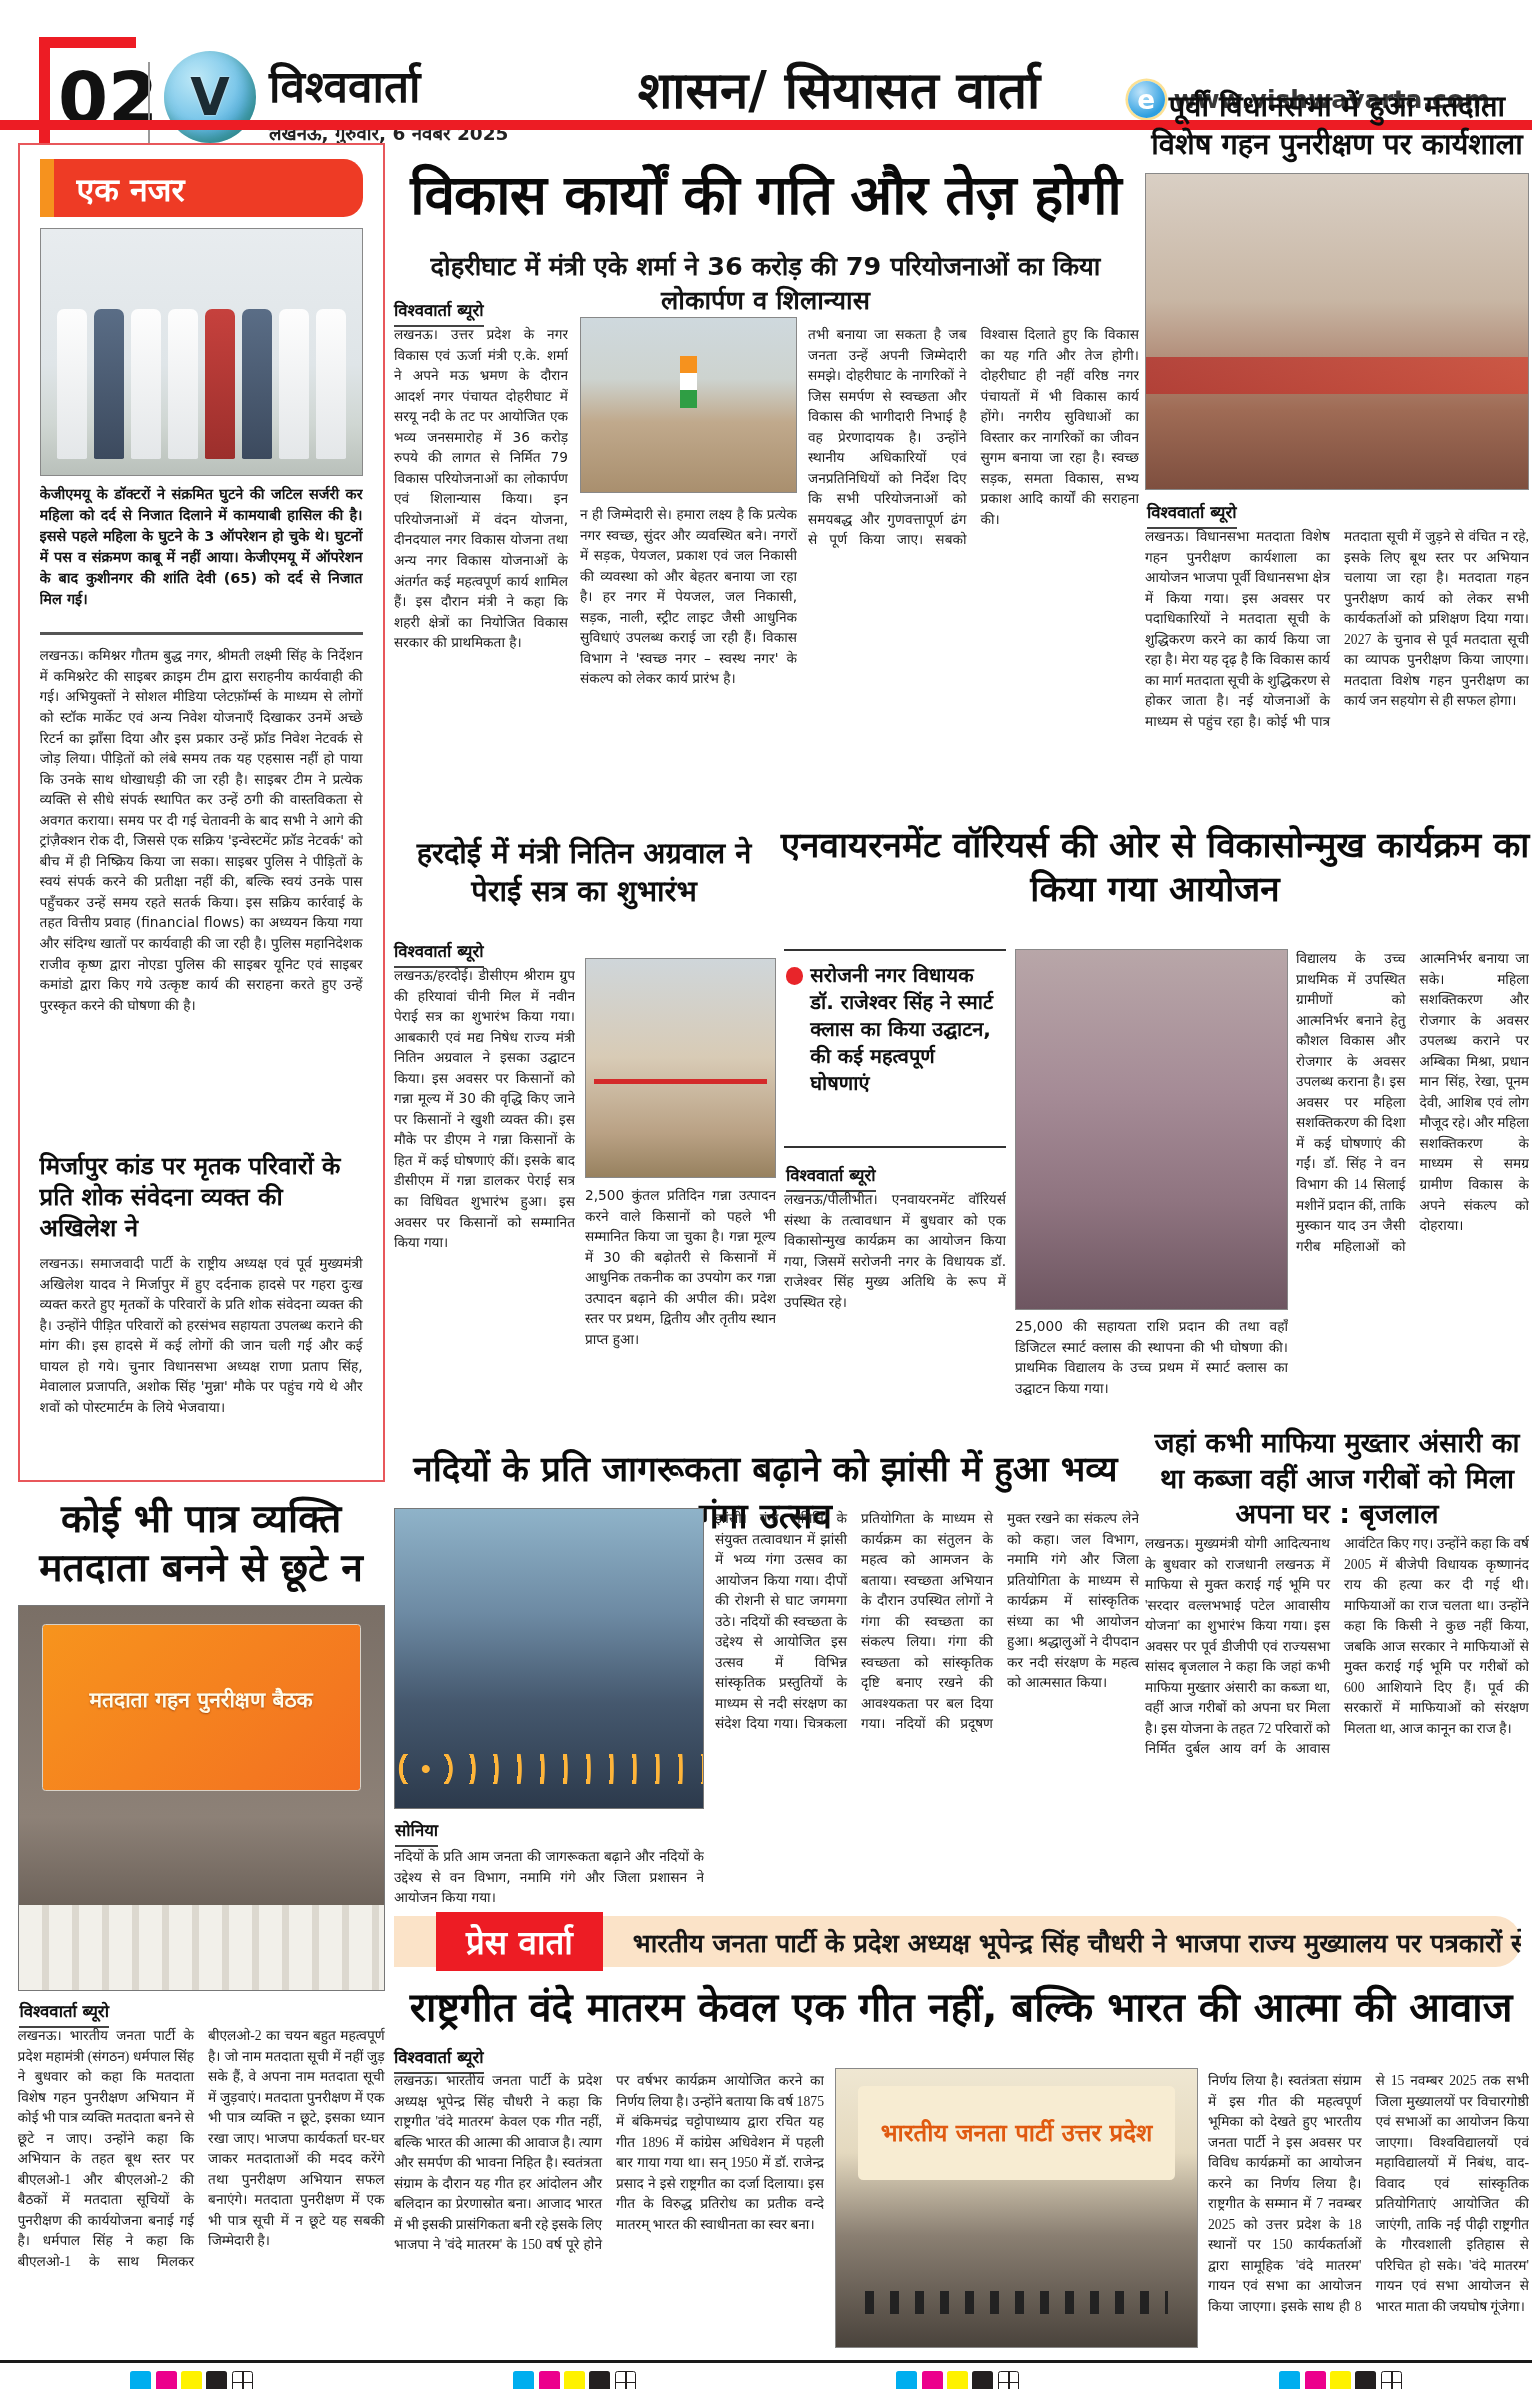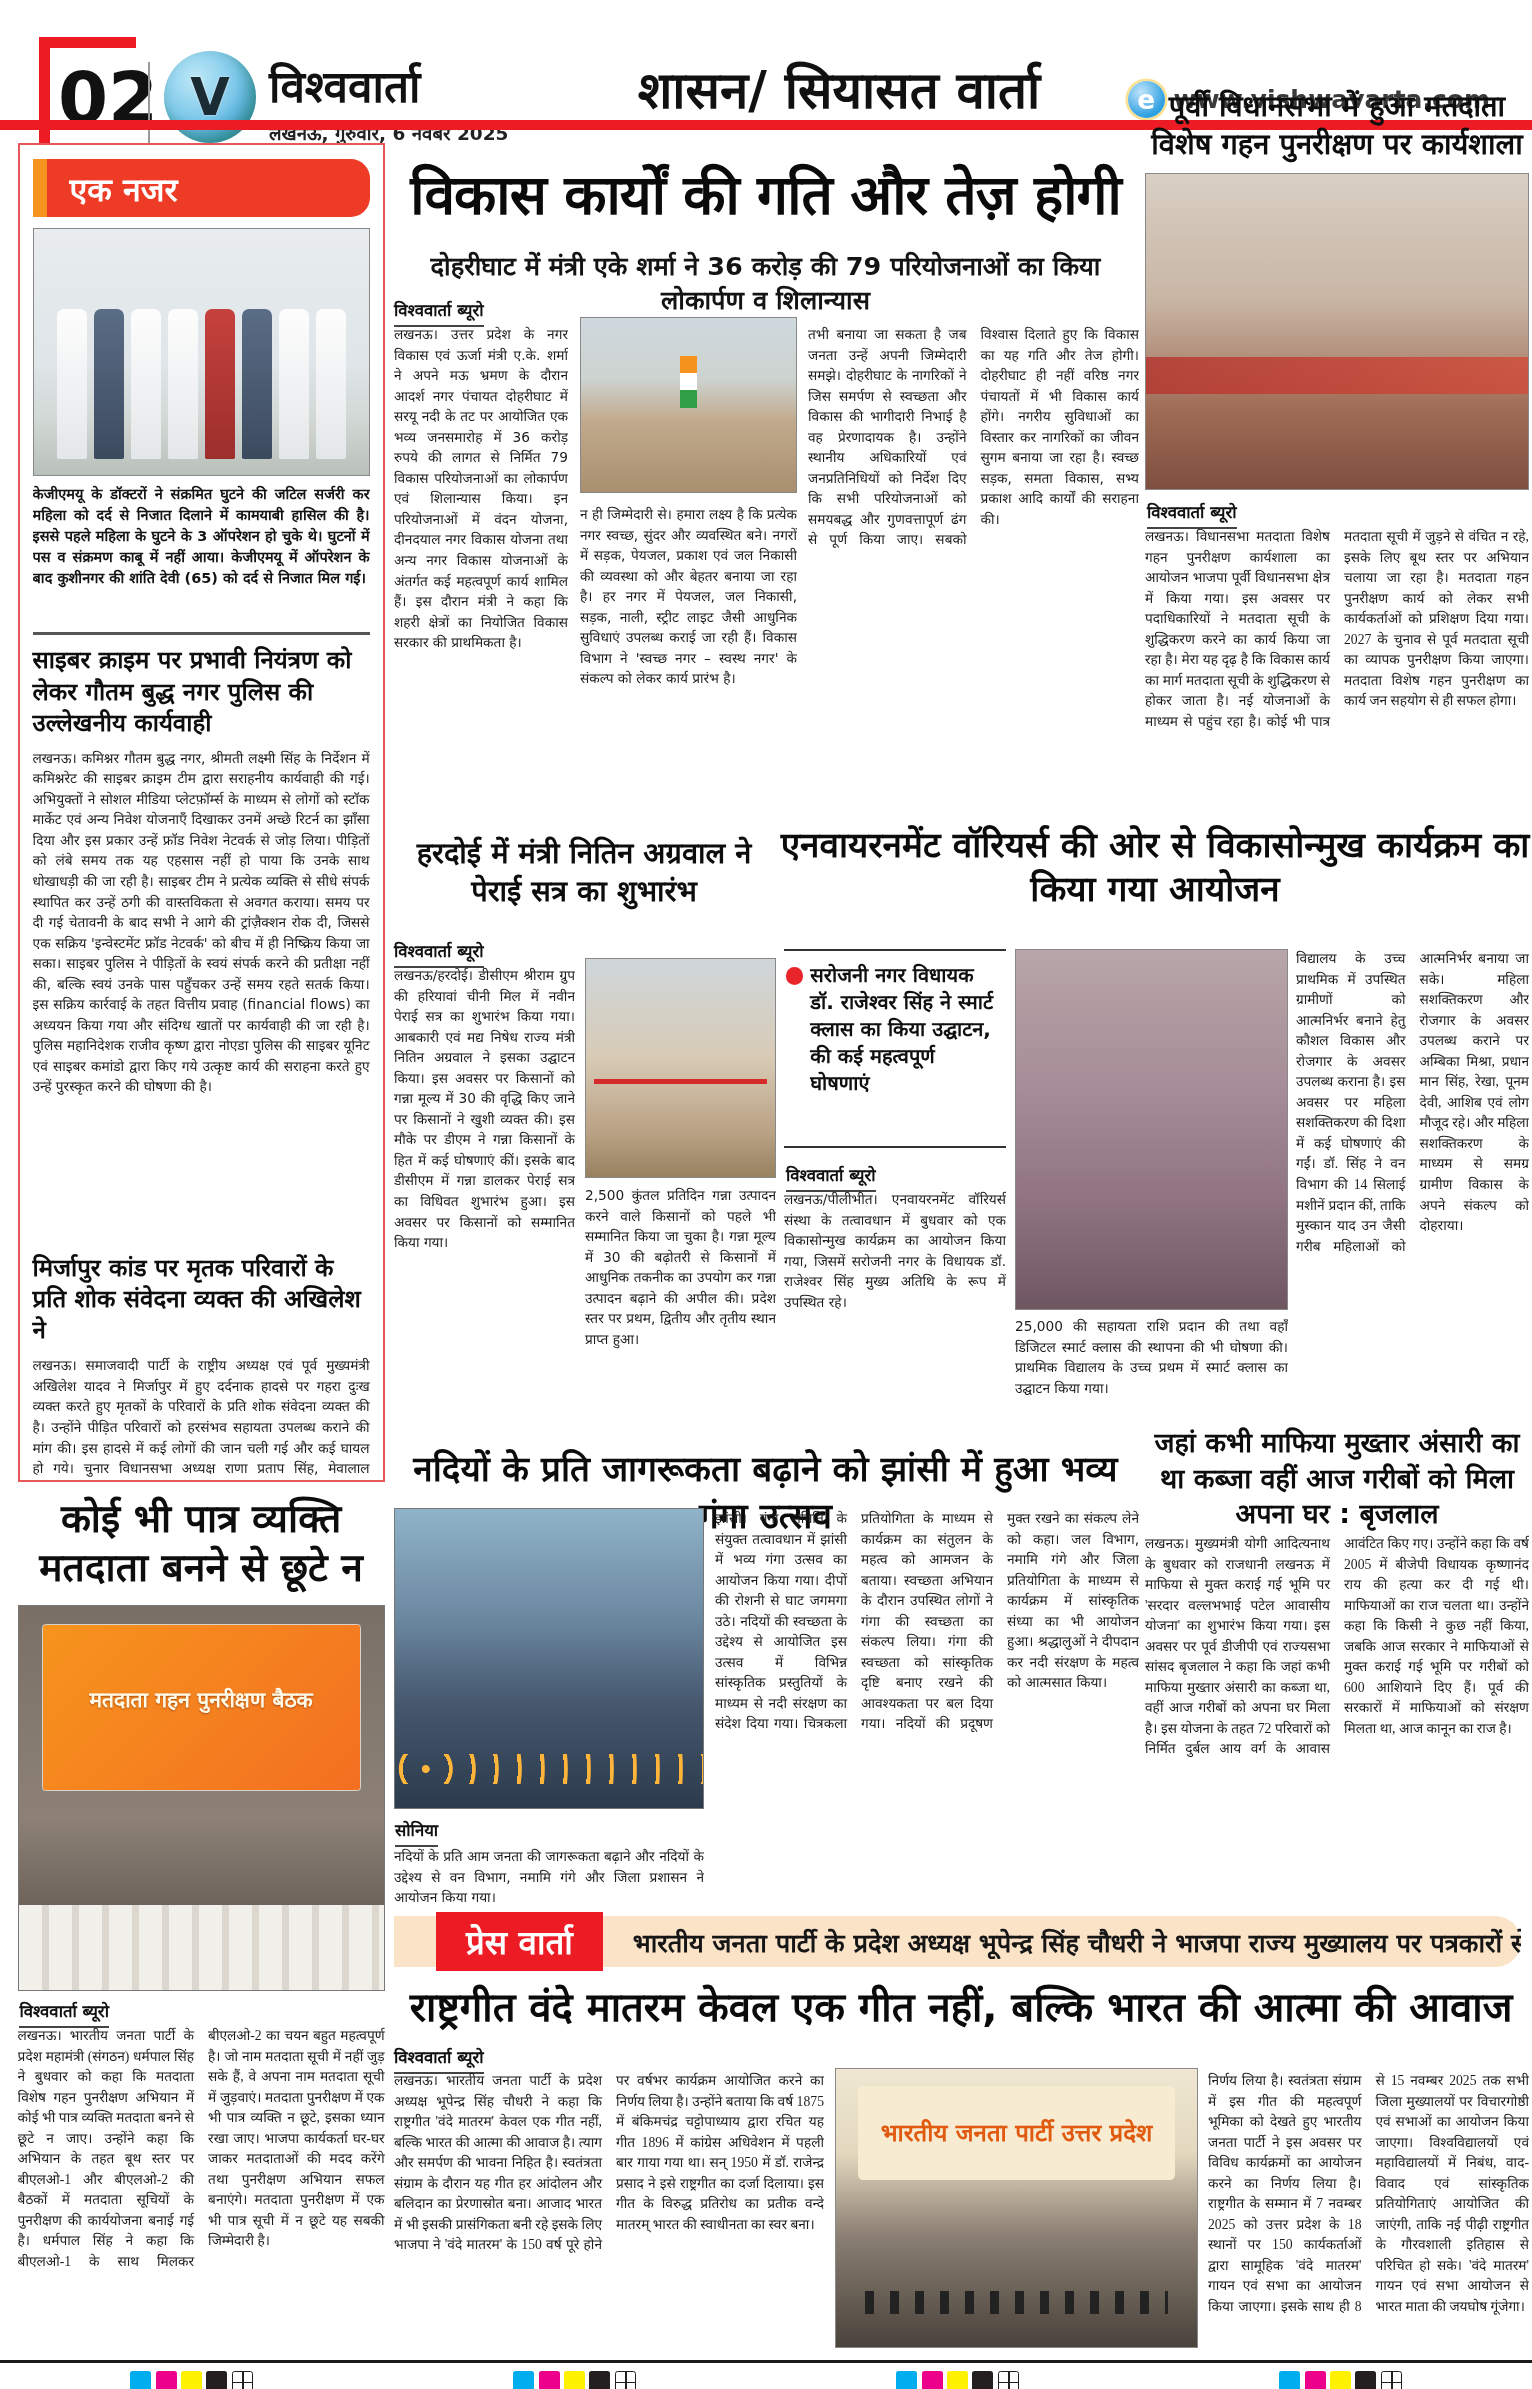--- a/index.html
+++ b/index.html
@@ -29,21 +29,21 @@
   
   .byline { display:inline-block; font-size:16.7px; font-weight:bold; color:#111;
     border-bottom:2.6px solid #444; padding-bottom:4px; }
   .bodytxt { font-size:13.7px; line-height:1.5; text-align:justify; color:#1c1c1c; overflow:hidden; }
   .c2 { column-count:2; column-gap:14px;font-family:Liberation Serif, serif; }
   .c3 { column-count:3; column-gap:14px; }
   .photo { background:linear-gradient(180deg,#d9d5cb 0%, #c4bfb2 60%, #9d968a 100%); position:relative; overflow:hidden; }
 
   
   .ek-box { position:absolute; left:17.6px; top:143px; width:367px; height:1339px;
-    border:2.6px solid #e8575b; background:#fff; padding:14px 13px; overflow:hidden; }
+    border:2.6px solid #e8575b; background:#fff; padding:14px 20px; overflow:hidden; }
   .ek-banner { position:relative; height:58px; margin-bottom:10.6px; }
   .ek-banner .tab { position:absolute; left:0; top:0; width:14px; height:58px; background:#f6921e; }
   .ek-banner .bar { position:absolute; left:14px; top:0; right:0; height:58px; background:#ee3b25;
     border-radius:0 19.4px 19.4px 0; display:flex; align-items:center; }
   .ek-banner .bar span { color:#fff; font-size:32px; font-weight:bold; padding-left:23px; }
   .ek-photo { height:248px; border:0.9px solid #888; margin-bottom:8.8px; }
   .ek-caption { font-size:14.5px; font-weight:bold; line-height:1.45; text-align:justify; color:#141414; height:139px; overflow:hidden; }
   .ek-div { height:2.6px; background:#555; margin:8.8px 0 10.6px 0; }
   .ek-h2 { font-size:24px; font-weight:bold; line-height:1.3; color:#0e0e0e; margin-bottom:8.8px; }
   .doctor-photo { background:linear-gradient(180deg,#e8ecef 0%,#dfe5e8 55%,#cfd6d2 80%,#b9c0ba 100%); }
@@ -196,21 +196,20 @@
         <div class="coat"></div>
           <div class="coat"></div>
         <div class="coat red"></div>
           <div class="coat dark"></div>
         <div class="coat"></div>
           <div class="coat"></div>
       </div>
     </div>
     <div class="ek-caption">केजीएमयू के डॉक्टरों ने संक्रमित घुटने की जटिल सर्जरी कर महिला को दर्द से निजात दिलाने में कामयाबी हासिल की है। इससे पहले महिला के घुटने के 3 ऑपरेशन हो चुके थे। घुटनों में पस व संक्रमण काबू में नहीं आया। केजीएमयू में ऑपरेशन के बाद कुशीनगर की शांति देवी (65) को दर्द से निजात मिल गई।</div>
     <div class="ek-div"></div>
-    <div class="ek-h2">साइबर क्राइम पर प्रभावी नियंत्रण को लेकर गौतम बुद्ध नगर पुलिस की उल्लेखनीय कार्यवाही</div>
     <div class="bodytxt" style="height:493px;">लखनऊ। कमिश्नर गौतम बुद्ध नगर, श्रीमती लक्ष्मी सिंह के निर्देशन में कमिश्नरेट की साइबर क्राइम टीम द्वारा सराहनीय कार्यवाही की गई। अभियुक्तों ने सोशल मीडिया प्लेटफ़ॉर्म्स के माध्यम से लोगों को स्टॉक मार्केट एवं अन्य निवेश योजनाएँ दिखाकर उनमें अच्छे रिटर्न का झाँसा दिया और इस प्रकार उन्हें फ्रॉड निवेश नेटवर्क से जोड़ लिया। पीड़ितों को लंबे समय तक यह एहसास नहीं हो पाया कि उनके साथ धोखाधड़ी की जा रही है। साइबर टीम ने प्रत्येक व्यक्ति से सीधे संपर्क स्थापित कर उन्हें ठगी की वास्तविकता से अवगत कराया। समय पर दी गई चेतावनी के बाद सभी ने आगे की ट्रांज़ैक्शन रोक दी, जिससे एक सक्रिय 'इन्वेस्टमेंट फ्रॉड नेटवर्क' को बीच में ही निष्क्रिय किया जा सका। साइबर पुलिस ने पीड़ितों के स्वयं संपर्क करने की प्रतीक्षा नहीं की, बल्कि स्वयं उनके पास पहुँचकर उन्हें समय रहते सतर्क किया। इस सक्रिय कार्रवाई के तहत वित्तीय प्रवाह (financial flows) का अध्ययन किया गया और संदिग्ध खातों पर कार्यवाही की जा रही है। पुलिस महानिदेशक राजीव कृष्ण द्वारा नोएडा पुलिस की साइबर यूनिट एवं साइबर कमांडो द्वारा किए गये उत्कृष्ट कार्य की सराहना करते हुए उन्हें पुरस्कृत करने की घोषणा की है।</div>
     <div class="ek-h2" style="margin-top:12.3px;">मिर्जापुर कांड पर मृतक परिवारों के प्रति शोक संवेदना व्यक्त की अखिलेश ने</div>
     <div class="bodytxt" style="height:211px;">लखनऊ। समाजवादी पार्टी के राष्ट्रीय अध्यक्ष एवं पूर्व मुख्यमंत्री अखिलेश यादव ने मिर्जापुर में हुए दर्दनाक हादसे पर गहरा दुःख व्यक्त करते हुए मृतकों के परिवारों के प्रति शोक संवेदना व्यक्त की है। उन्होंने पीड़ित परिवारों को हरसंभव सहायता उपलब्ध कराने की मांग की। इस हादसे में कई लोगों की जान चली गई और कई घायल हो गये। चुनार विधानसभा अध्यक्ष राणा प्रताप सिंह, मेवालाल प्रजापति, अशोक सिंह 'मुन्ना' मौके पर पहुंच गये थे और शवों को पोस्टमार्टम के लिये भेजवाया।</div>
   </div>
 
   <div class="matdata-h">कोई भी पात्र व्यक्ति मतदाता बनने से छूटे न</div>
   <div class="matdata-photo photo">
     <div class="matdata-banner">
       <span>मतदाता गहन पुनरीक्षण बैठक</span>
     </div>

